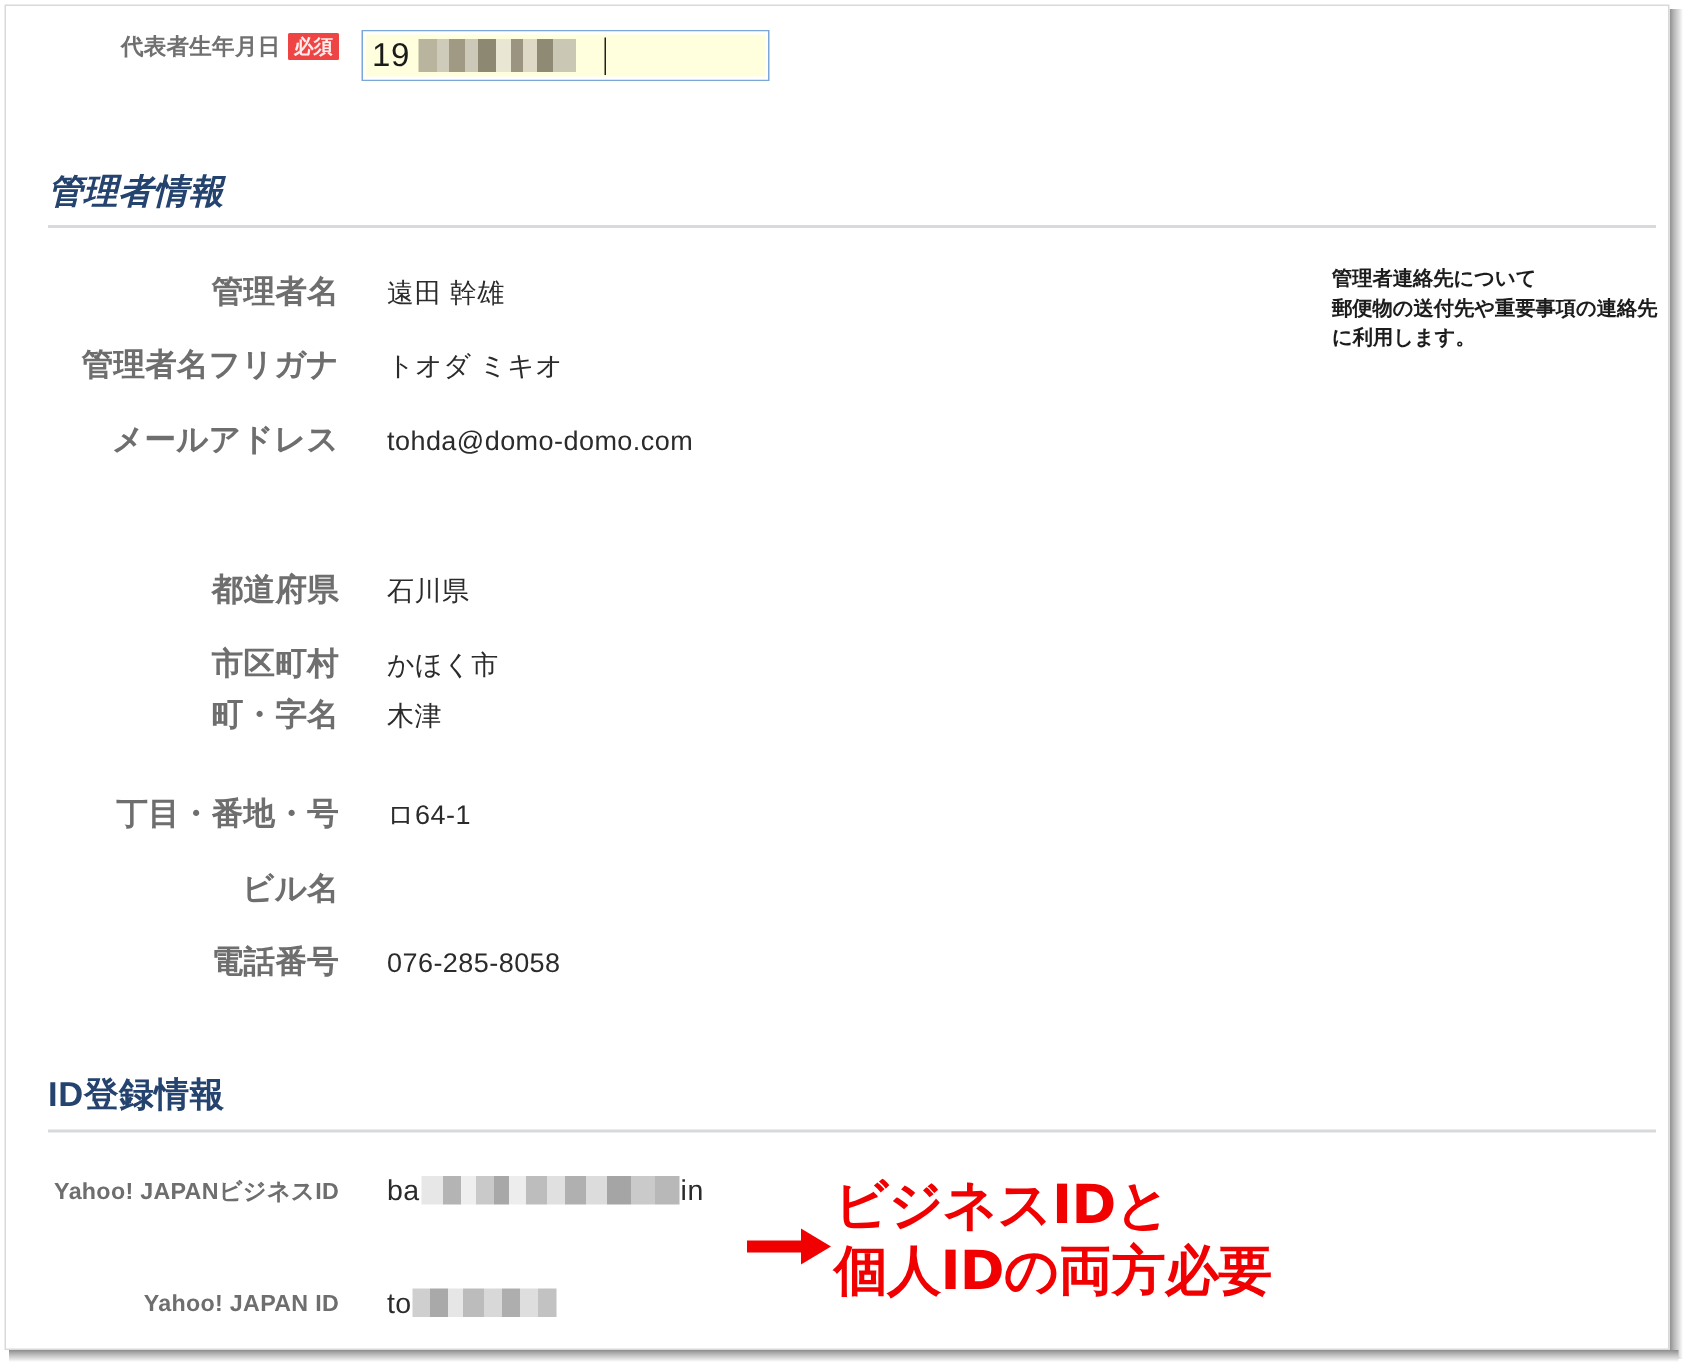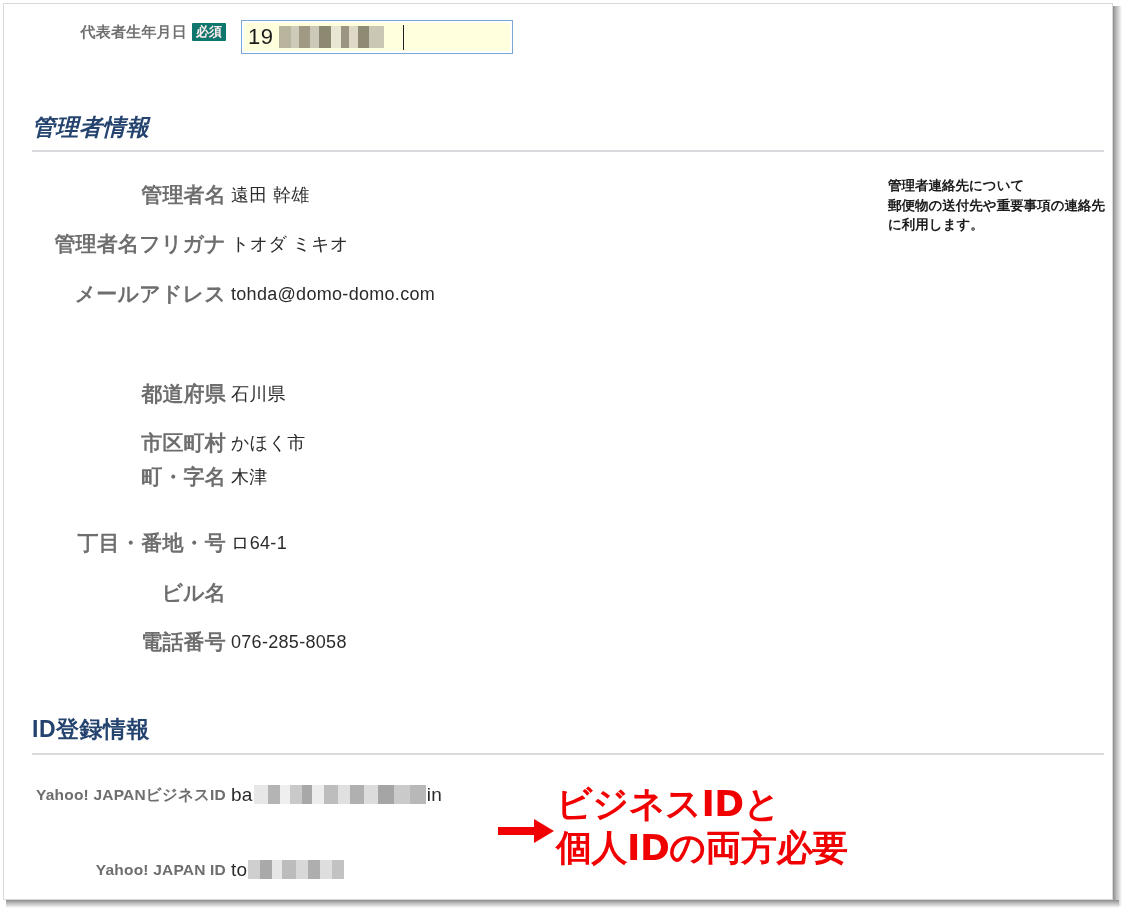--- a/index.html
+++ b/index.html
@@ -65,41 +65,41 @@
     width: 222px;
     text-align: right;
     color: #6e6e6e;
     font-size: 21px;
     font-weight: bold;
     line-height: 20px;
     letter-spacing: 0.2px;
     flex: none;
   }
   .row-value {
-    margin-left: 5px;
+    margin-left: 32px;
     color: #2b2b2b;
     font-size: 18px;
     line-height: 20px;
     font-weight: normal;
     letter-spacing: 0.3px;
   }
 
   
   #birthdate-row { top: 16px; }
   #birthdate-row .row-label {
     color: #707070;
     font-size: 15px;
     line-height: 24px;
   }
   .required-badge {
     display: inline-block;
     vertical-align: 1px;
     margin-left: 5px;
     padding: 1px 4px 2px 4px;
-    background: #0f766e;
+    background: #ef4444;
     color: #ffecec;
     font-size: 13px;
     font-weight: bold;
     line-height: 15px;
     letter-spacing: 0;
     border-radius: 1px;
   }
   .text-input-wrap {
     margin-left: 15px;
     position: relative;

